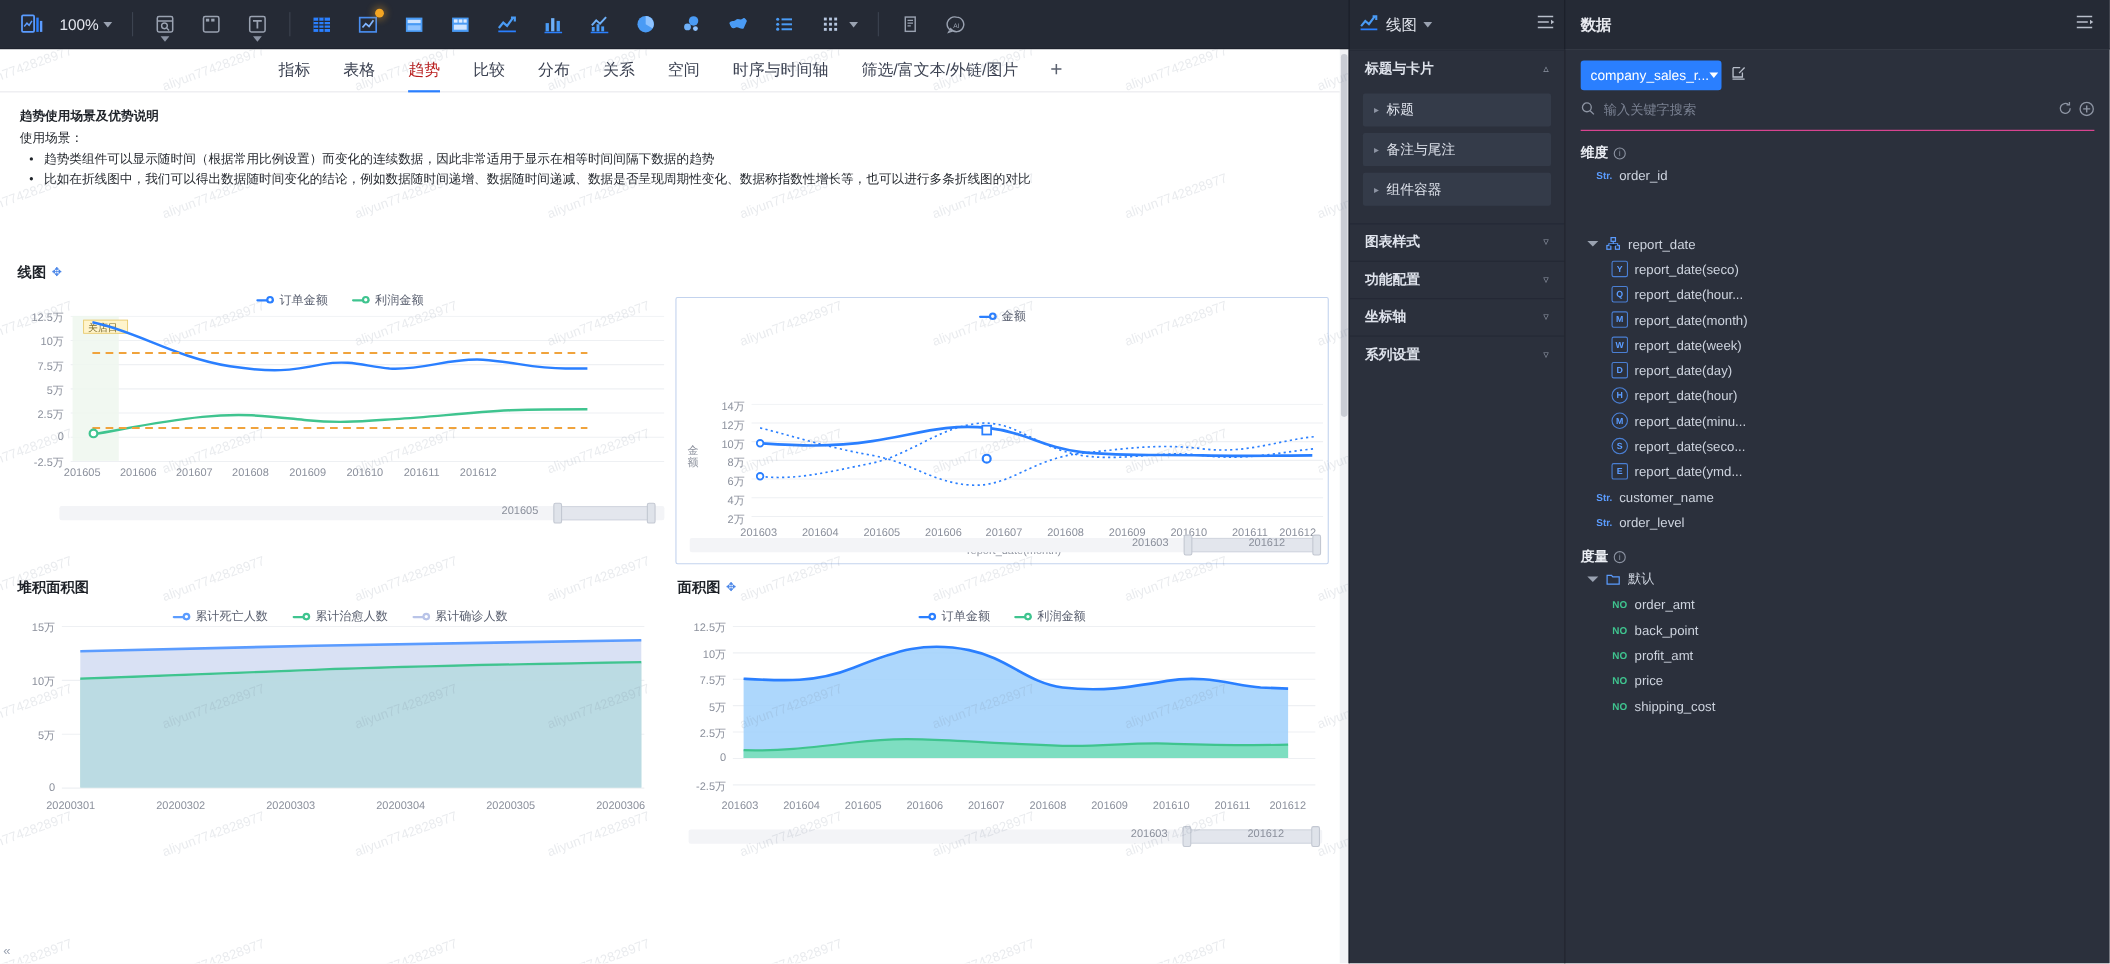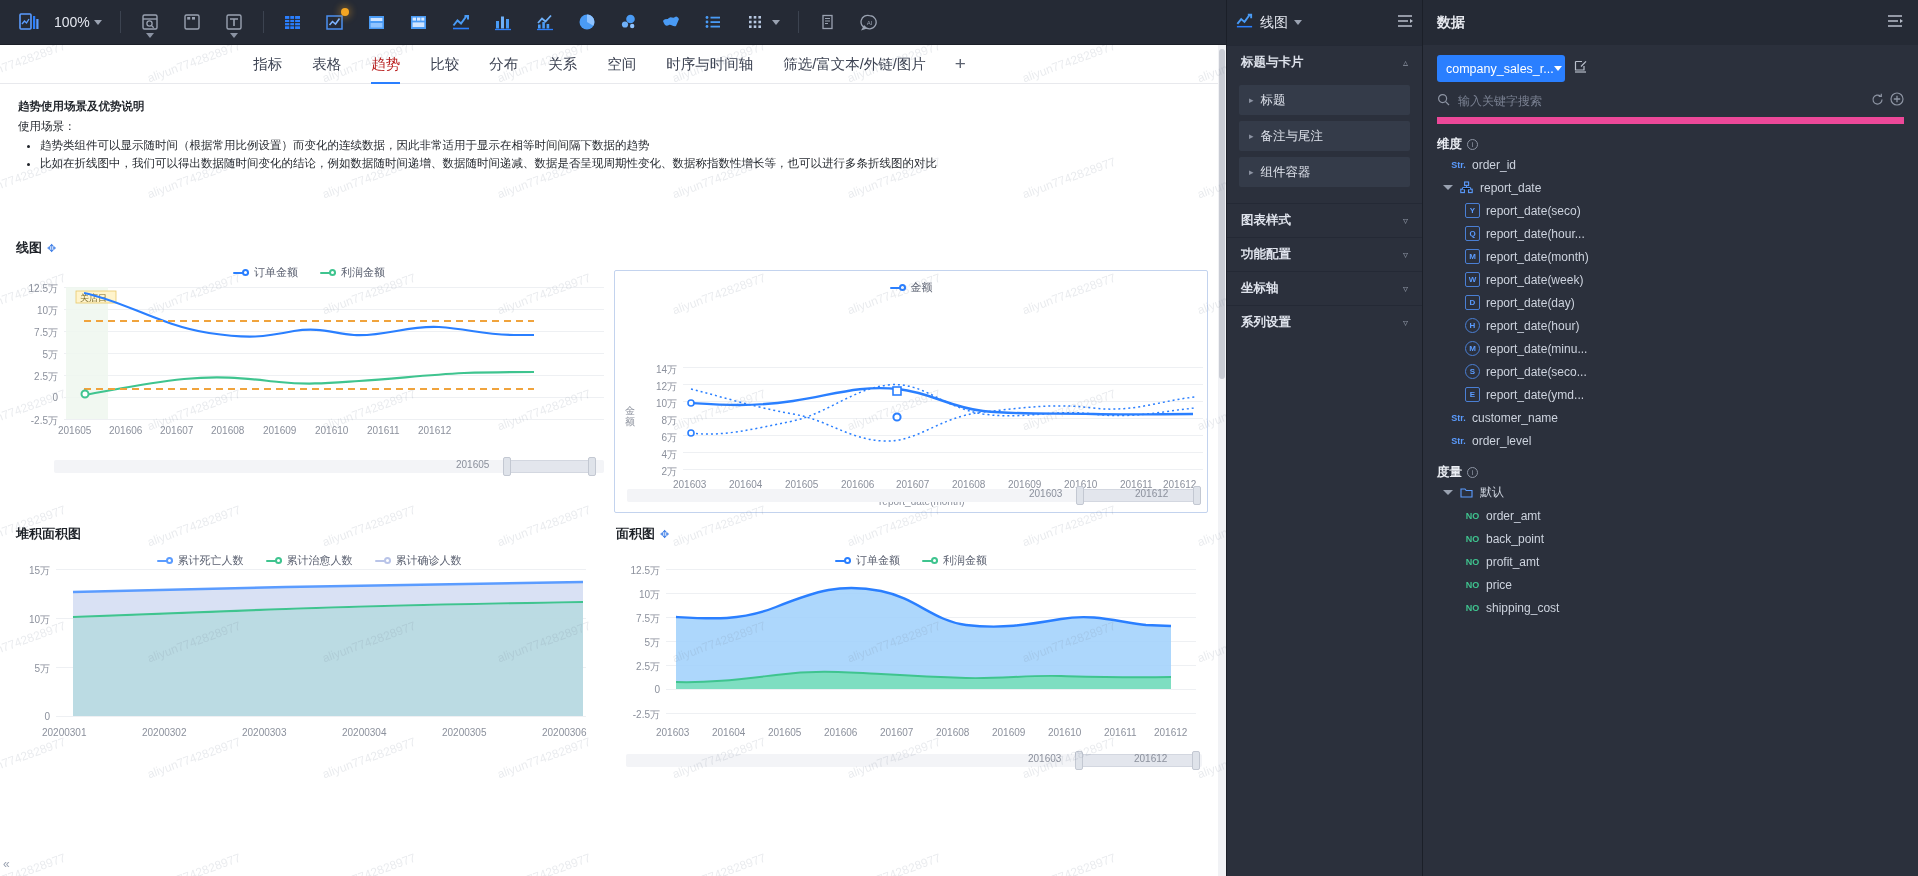--- a/index.html
+++ b/index.html
@@ -193,22 +193,22 @@
   .ds-select {
     margin-top: 10px; display: flex; align-items: center; gap: 8px;
   }
   .ds-btn {
     flex: 1; height: 27px; background: #2a7fff; border-radius: 3px;
     display: flex; align-items: center; justify-content: space-between;
     padding: 0 9px; color: #fff; font-size: 12.5px; cursor: pointer;
     max-width: 128px;
   }
   .search-row {
-    margin-top: 10px; display: flex; align-items: center; gap: 6px;
-    border-bottom: 7px solid #ec4899; padding-bottom: 7px;
+    margin-top: 10px; display: flex; align-items: flex-start; gap: 6px;
+    border-bottom: 1px solid #ec4899; padding-bottom: 7px;
   }
   .search-row input {
     flex: 1; background: transparent; border: 0; outline: 0;
     color: #cdd3de; font-size: 12px; font-family: inherit;
   }
   .search-row input::placeholder { color: #7a8192; }
   .grp-title {
     margin-top: 12px; font-size: 12.5px; color: #eceff5; font-weight: bold;
     display: flex; align-items: center; gap: 5px;
   }
@@ -883,21 +883,21 @@
 
   <div class="grp-title">
     <span>维度</span>
     <span class="info-c">i</span>
   </div>
 
   <div class="field indent1">
     <span class="ftag plain">Str.</span>
     <span>order_id</span>
   </div>
-  <div class="field" style="padding-left:6px;">
+  <div class="field" style="padding-left:6px;margin-top:39px;">
     <span class="tri"></span>
     <span class="ftag" style="border:0;">
       <svg width="13" height="13" viewBox="0 0 13 13">
           <rect x="4.6" y="1" width="4" height="3.4" fill="none" stroke="#5b9cff" stroke-width="1.1"></rect>
           <rect x="0.8" y="8.2" width="3.6" height="3.4" fill="none" stroke="#5b9cff" stroke-width="1.1"></rect>
           <rect x="8.6" y="8.2" width="3.6" height="3.4" fill="none" stroke="#5b9cff" stroke-width="1.1"></rect>
           <path d="M6.6 4.4v2.2M2.6 8.2V6.6h8V8.2" stroke="#5b9cff" stroke-width="1"></path>
         </svg>
     </span>
     <span>report_date</span>

